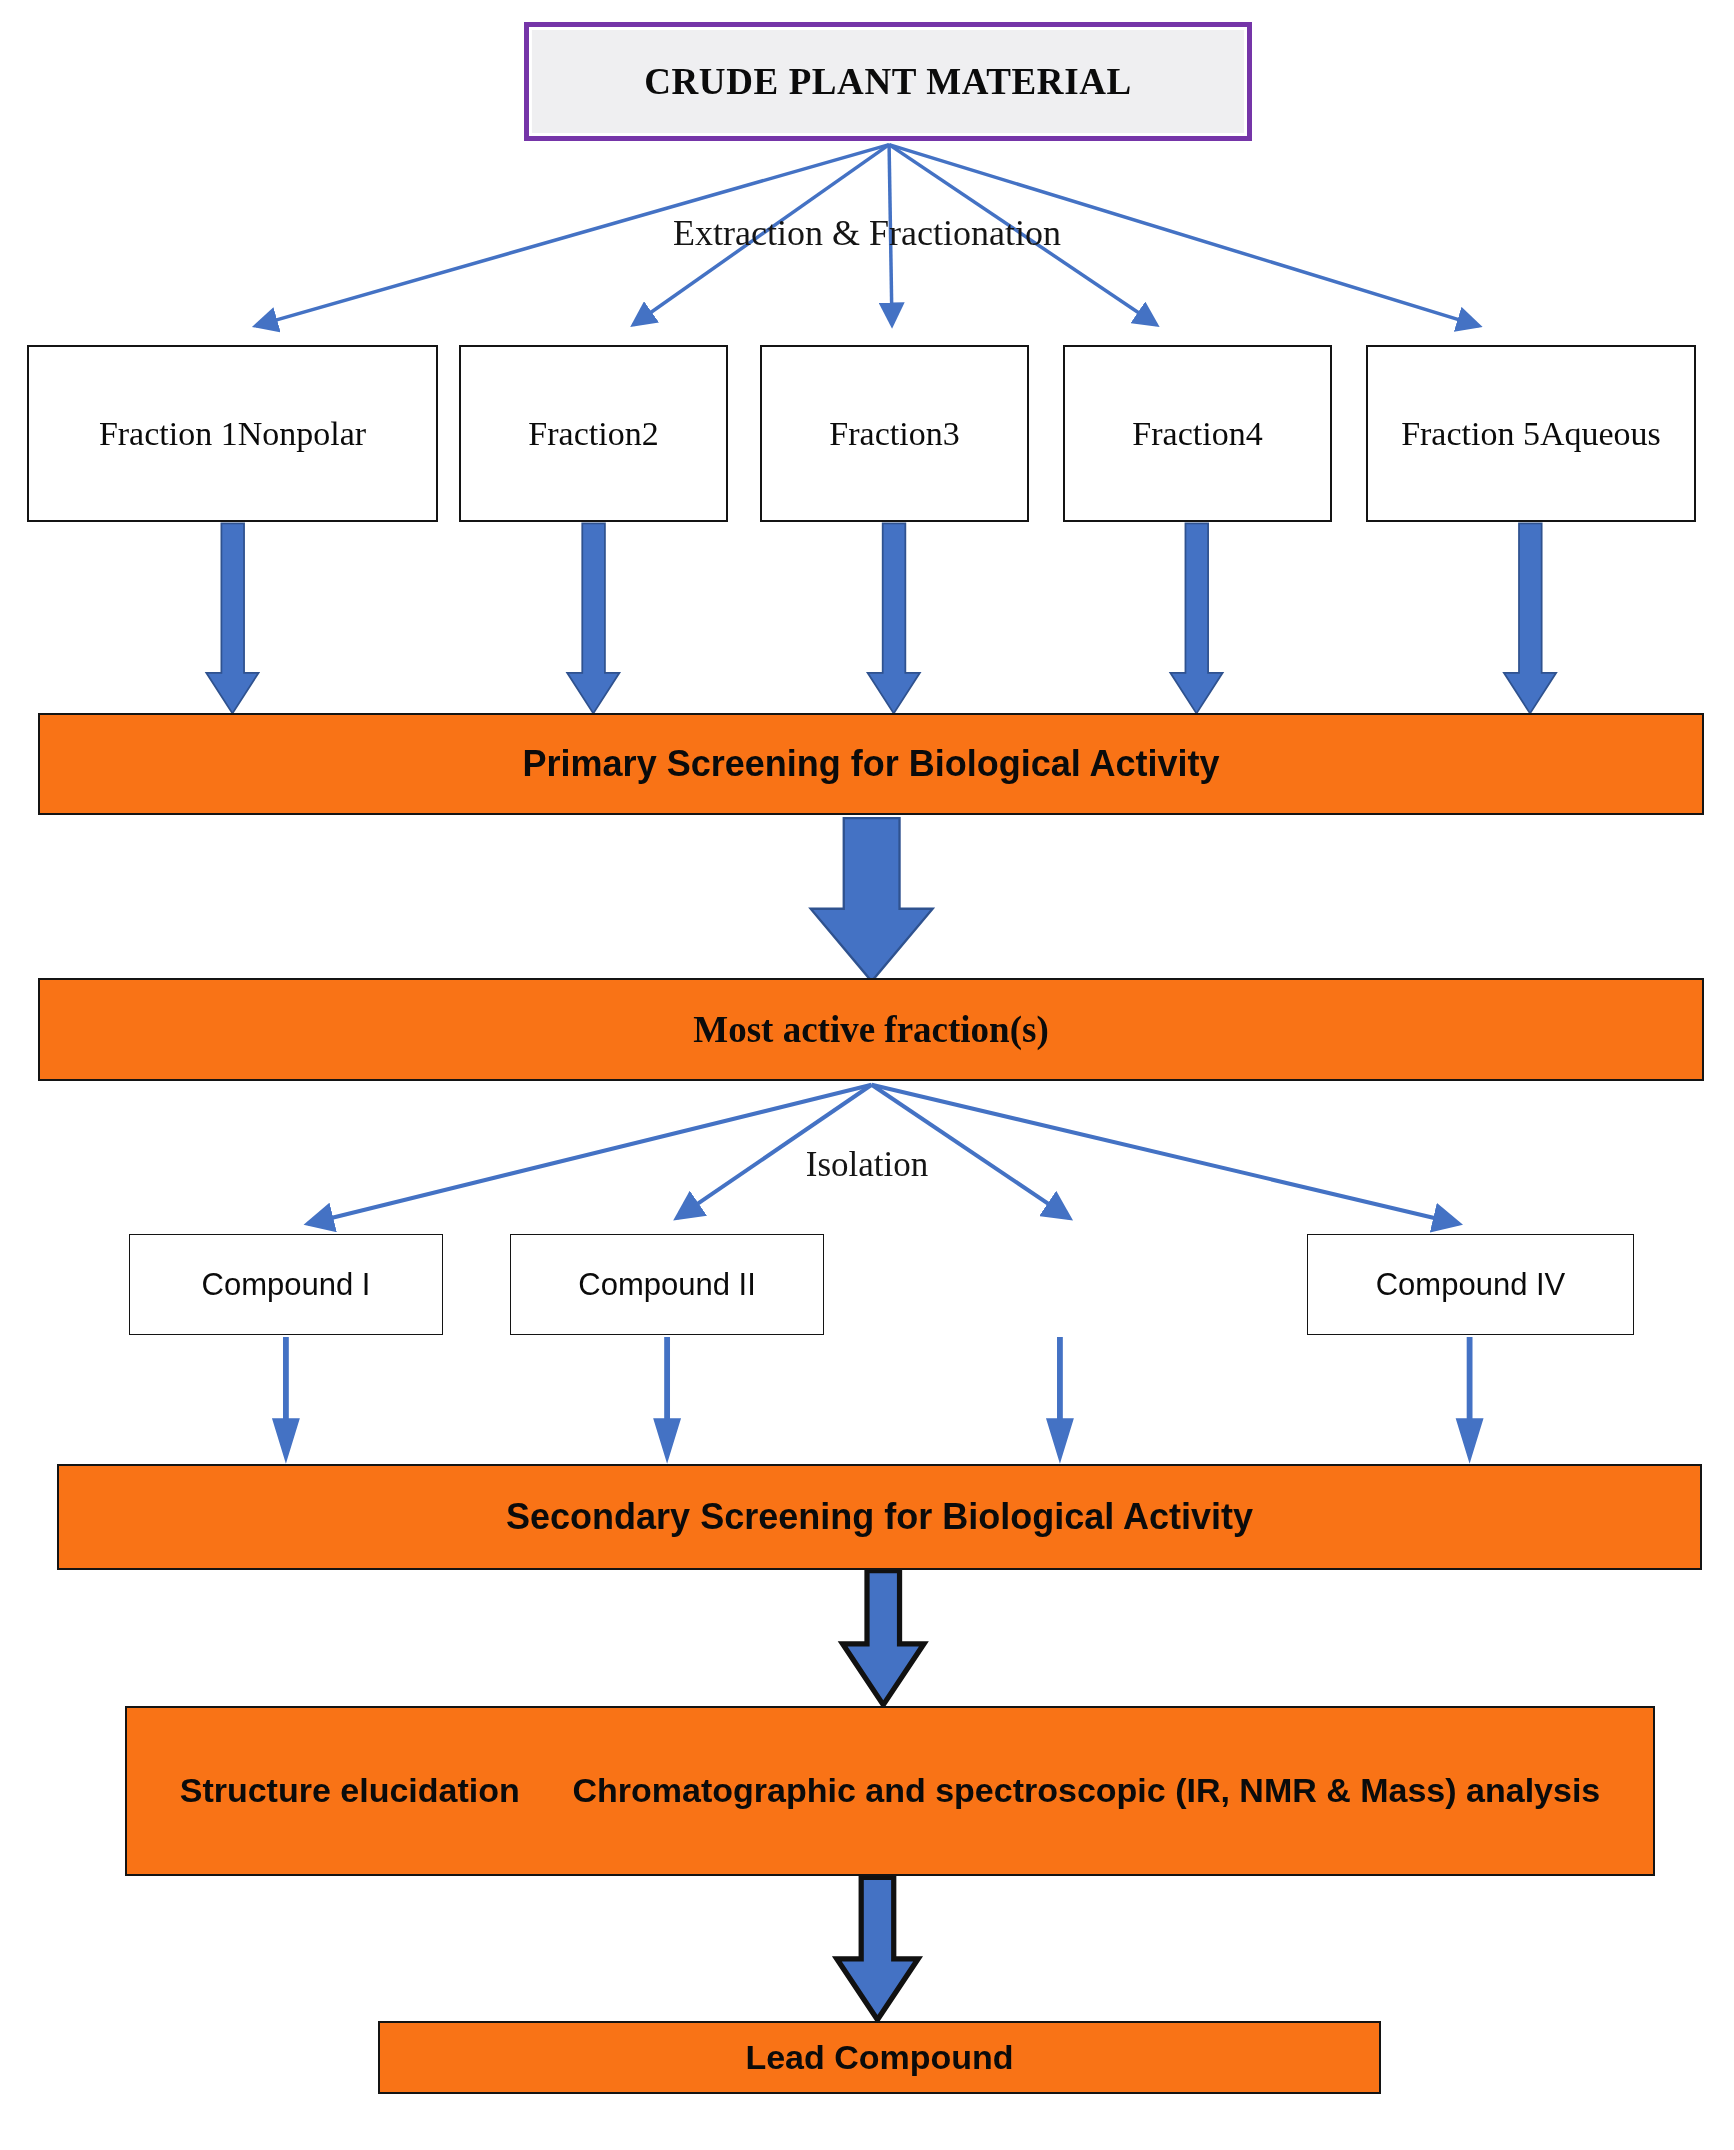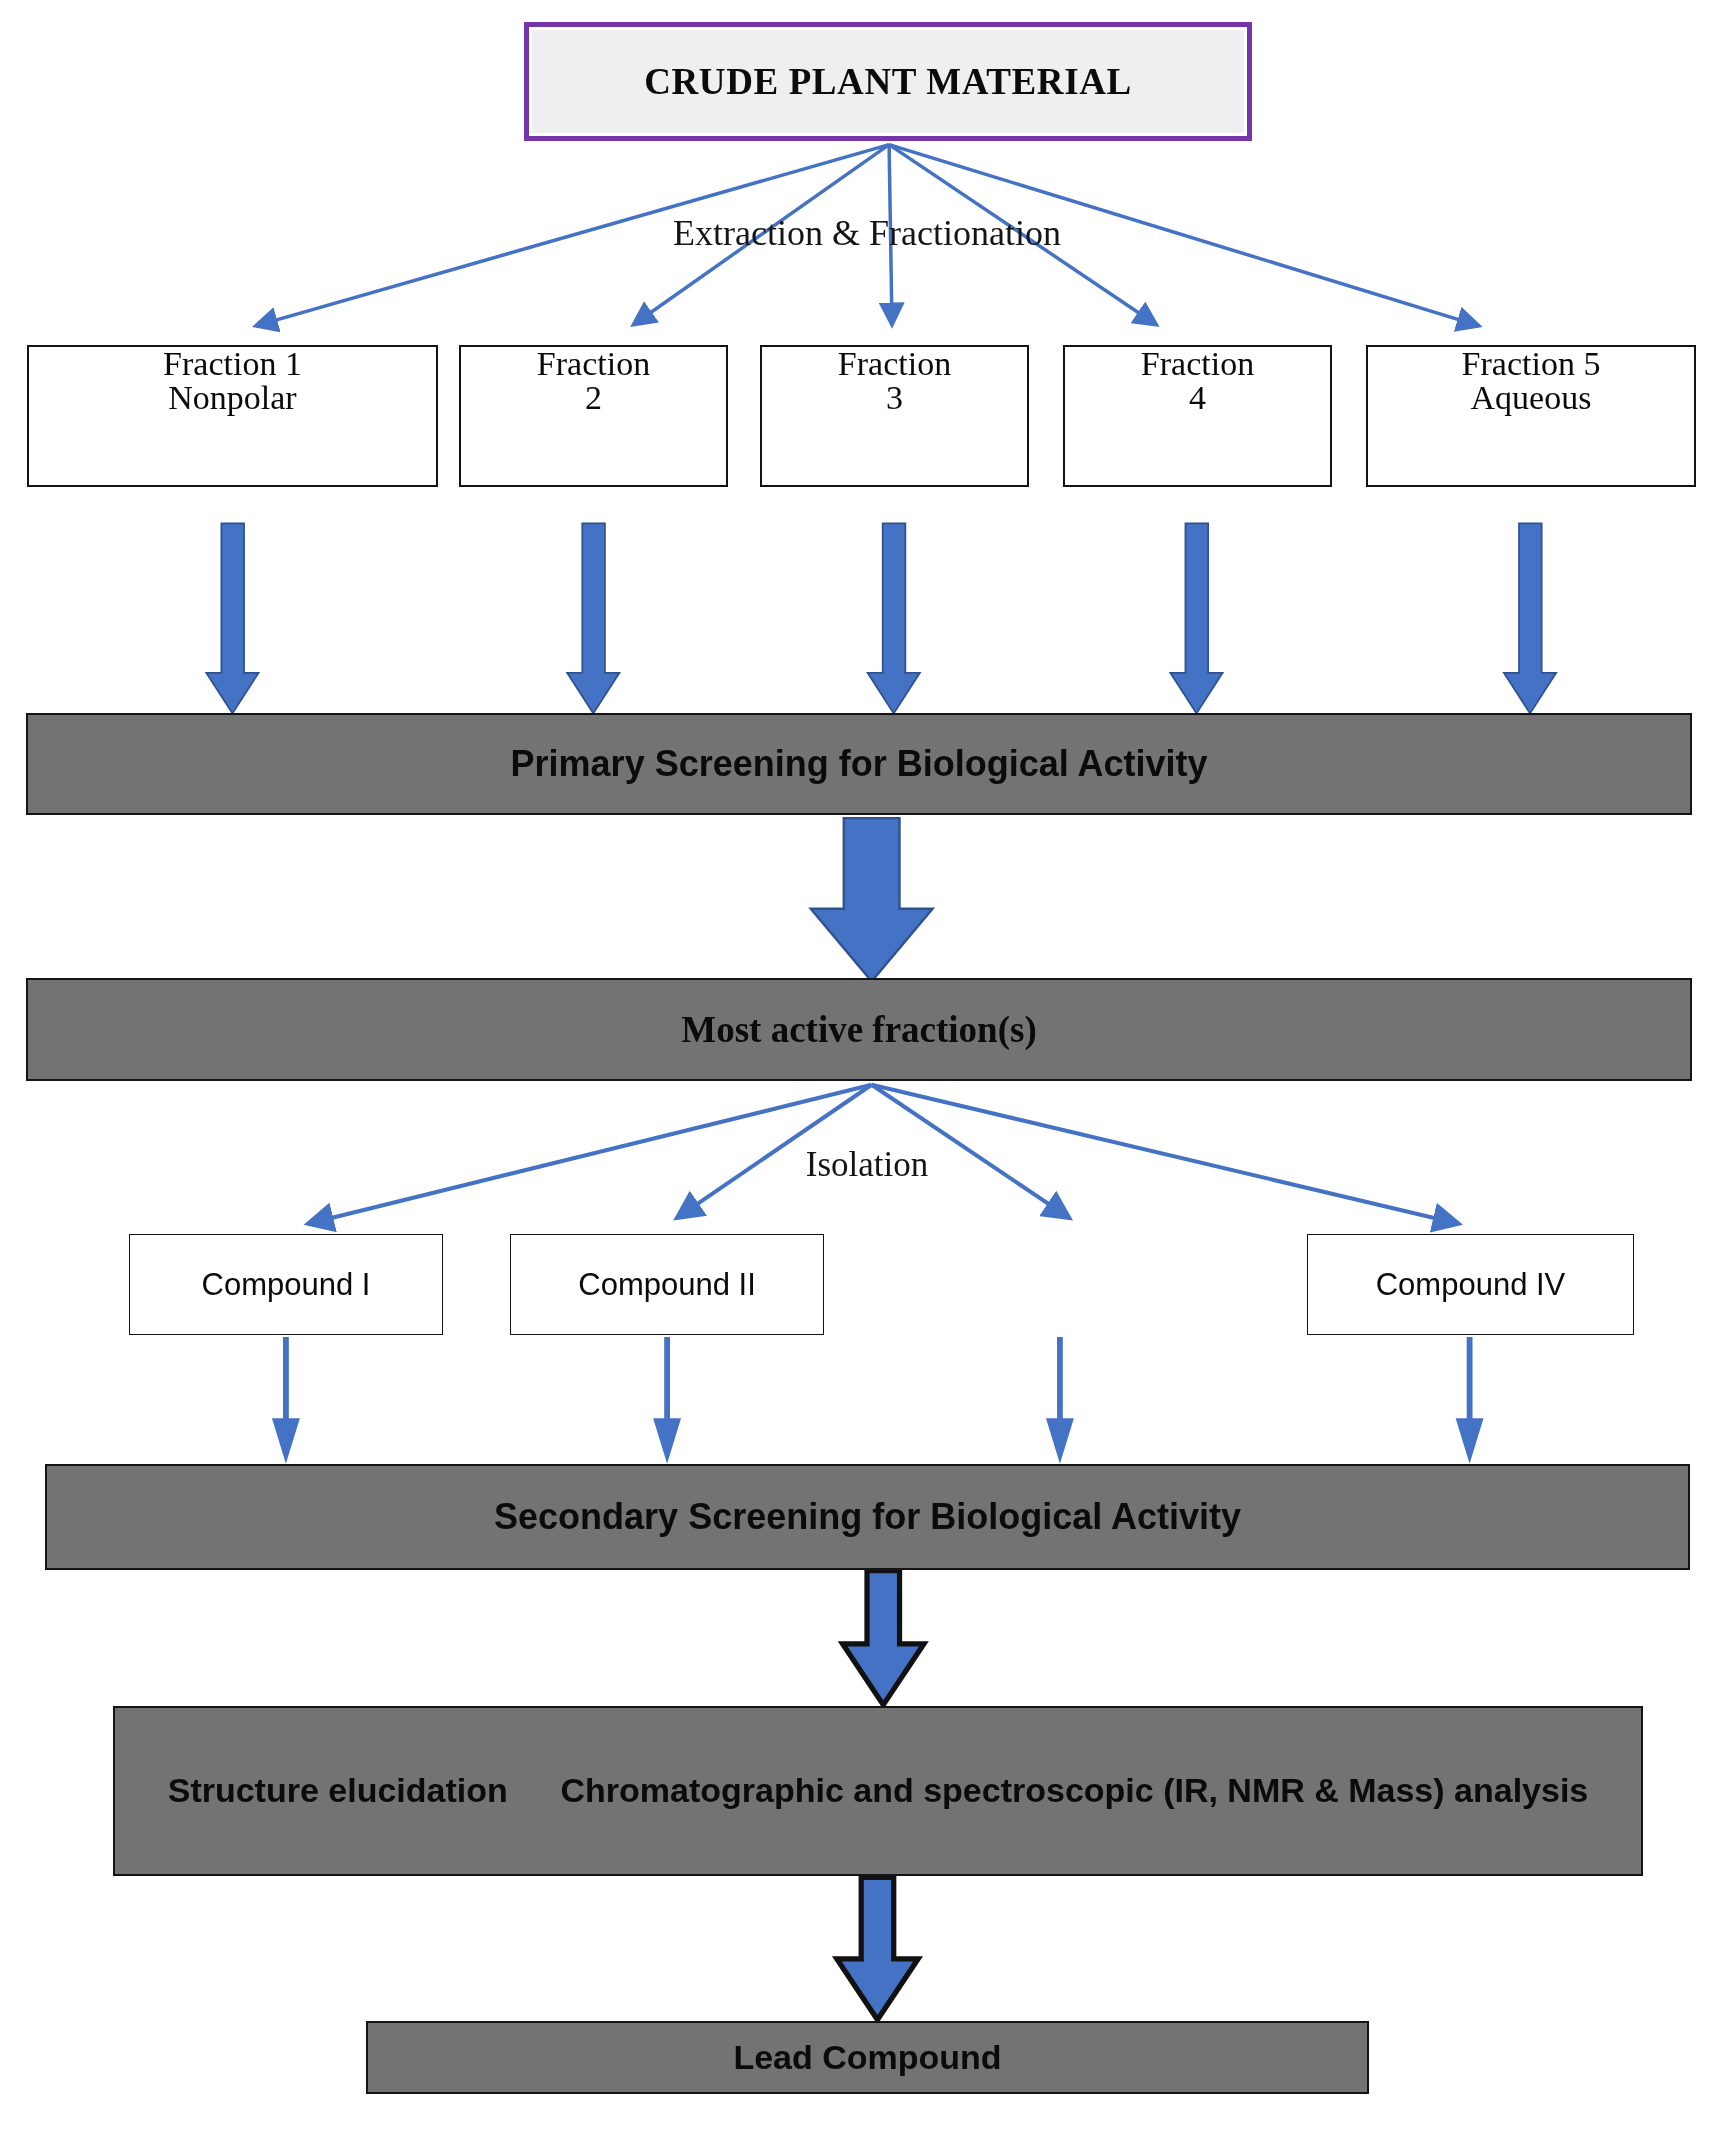--- a/index.html
+++ b/index.html
@@ -6,29 +6,29 @@
   #canvas{position:relative;width:1734px;height:2151px;background:#ffffff;overflow:hidden;
           font-family:"Liberation Serif", serif;}
   .node{position:absolute;display:flex;align-items:center;justify-content:center;
         text-align:center;box-sizing:border-box;color:#0b0b0b;}
   .crude-box{left:524px;top:21.5px;width:728px;height:119px;background:#efeff1;
              border:5.2px solid #7535A8;box-shadow:inset 0 0 0 2.9px #ffffff;
              font-weight:bold;font-size:37px;letter-spacing:0.6px;}
   .free-label{position:absolute;color:#151515;white-space:nowrap;}
   .extraction-label{left:0;right:0;top:212px;text-align:center;font-size:36px;}
   .isolation-label{left:0;right:0;top:1145px;text-align:center;font-size:35px;}
-  .fraction-box{top:345px;height:142px;background:#ffffff;border:2.3px solid #141414;
-                flex-direction:column;justify-content:flex-start;font-size:34px;line-height:1;}
+  .fraction-box{top:345px;height:177px;background:#ffffff;border:2.3px solid #141414;
+                flex-direction:row;justify-content:center;font-size:34px;line-height:1;}
   .f1{left:27px;width:411px;}
   .f2{left:459px;width:269px;}
   .f3{left:760px;width:269px;}
   .f4{left:1063px;width:269px;}
   .f5{left:1366px;width:330px;}
-  .bar{background:#737373;border:2.9px solid #141414;font-family:"Liberation Sans", sans-serif;
-       font-weight:bold;font-size:36px;}
+  .bar{background:#f97316;border:2.9px solid #141414;font-family:"Liberation Sans", sans-serif;
+       font-weight:bold;font-size:36px;margin-left:12px;}
   .primary-bar{left:26px;top:713px;width:1666px;height:102px;}
   .most-active-bar{left:26px;top:978px;width:1666px;height:103px;
                    font-family:"Liberation Serif", serif;font-size:37px;}
   .secondary-bar{left:45px;top:1464px;width:1645px;height:106px;}
   .structure-box{left:113px;top:1706px;width:1530px;height:170px;
                  justify-content:space-evenly;font-size:34px;line-height:1.1;}
   .lead-bar{left:366px;top:2021px;width:1003px;height:73px;font-size:34px;}
   .compound-box{top:1234px;height:101px;background:#ffffff;border:1.7px solid #141414;
                 font-family:"Liberation Sans", sans-serif;font-size:31px;}
   .c1{left:129px;width:314px;}

